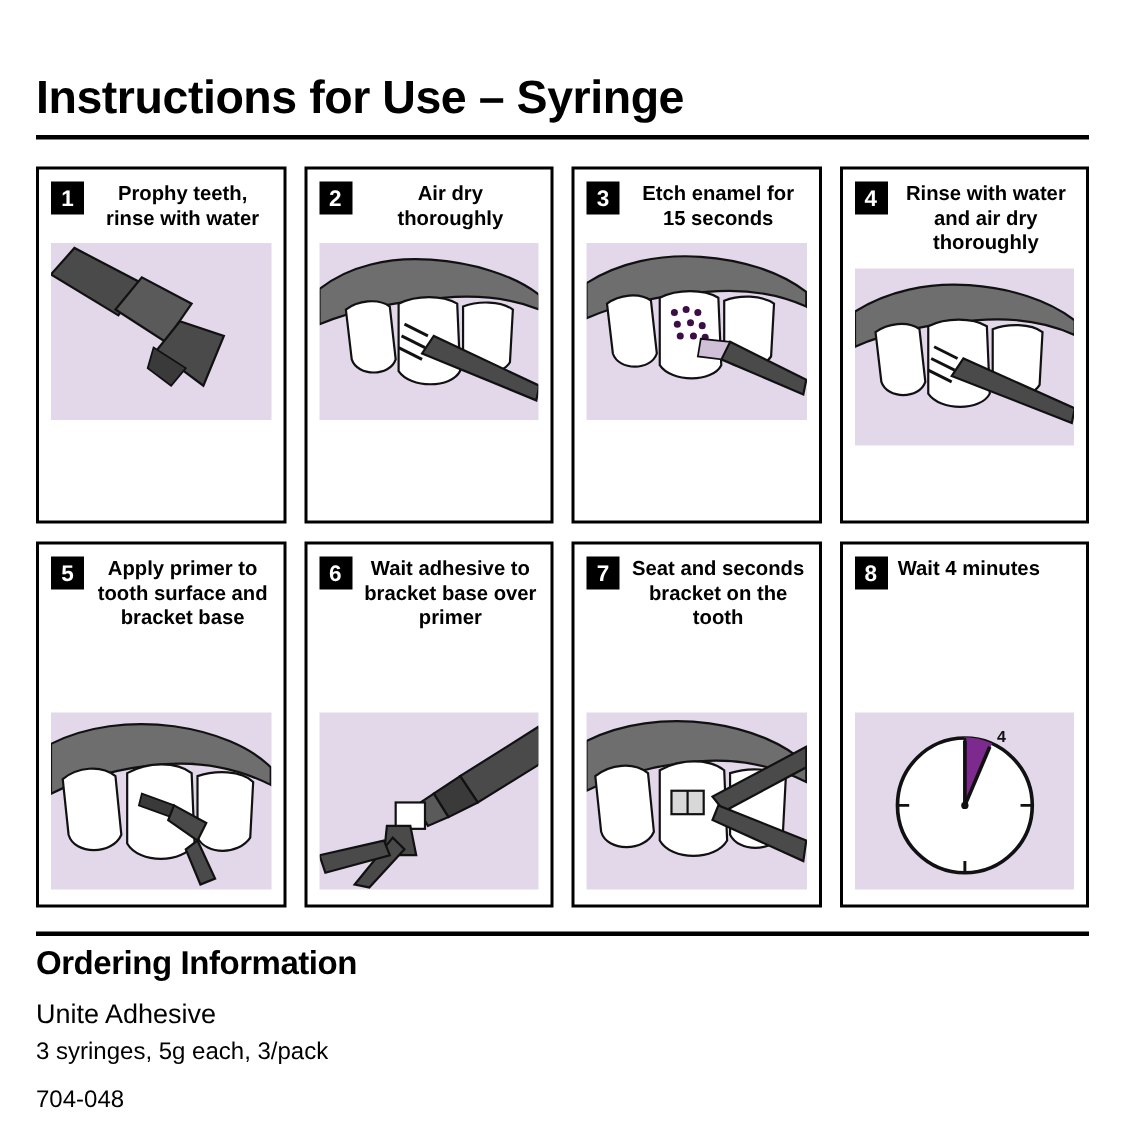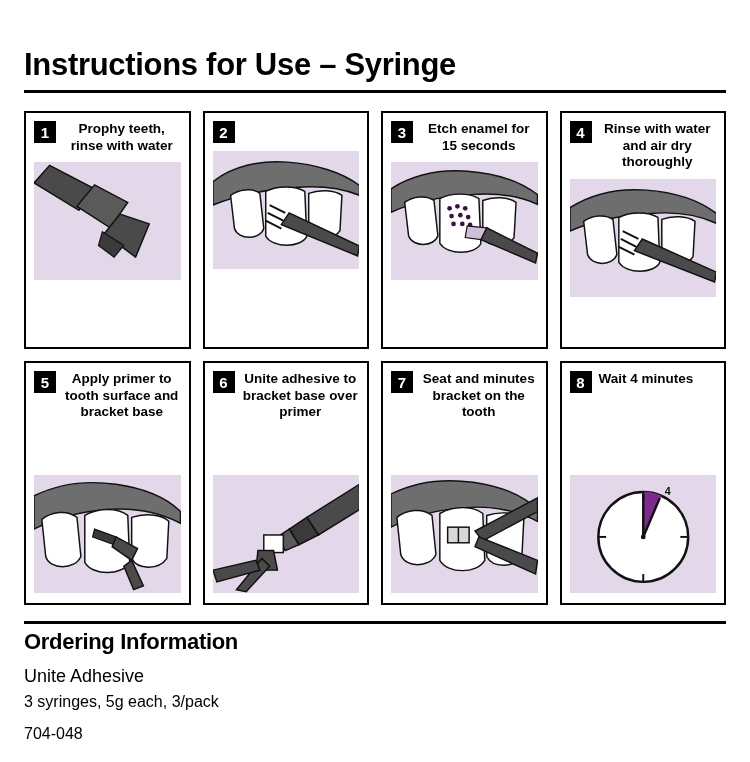--- a/index.html
+++ b/index.html
@@ -149,20 +149,21 @@
           <polygon points="44,44 78,66 96,40 62,22" fill="#5a5a5a" stroke="#111" stroke-width="1.5"></polygon>
           <polygon points="72,72 104,96 118,62 88,52" fill="#4a4a4a" stroke="#111" stroke-width="1.5"></polygon>
           <polygon points="70,70 92,84 82,96 66,84" fill="#3a3a3a" stroke="#111" stroke-width="1.2"></polygon>
         </svg>
       </div>
     </div>
 
     <div class="step">
       <div class="step-head">
         <div class="step-num">2</div>
+        <div class="step-text">Air dry thoroughly</div>
       </div>
       <div class="art">
         <svg viewBox="0 0 150 118" preserveAspectRatio="xMidYMid meet">
           <path d="M0,30 C20,14 48,8 76,10 C104,12 132,20 150,34 L150,44 C130,36 106,34 84,36 C56,38 24,44 0,54 Z" fill="#6e6e6e" stroke="#111" stroke-width="1.5"></path>
           <path d="M18,44 C26,38 40,36 48,42 L52,78 C48,90 26,90 22,78 Z" fill="#ffffff" stroke="#111" stroke-width="1.5"></path>
           <path d="M54,40 C66,34 84,34 94,40 L96,86 C90,98 62,98 54,86 Z" fill="#ffffff" stroke="#111" stroke-width="1.5"></path>
           <path d="M98,42 C108,38 124,38 132,44 L130,80 C124,90 104,90 98,80 Z" fill="#ffffff" stroke="#111" stroke-width="1.5"></path>
           <polygon points="150,96 78,62 70,74 148,106" fill="#4a4a4a" stroke="#111" stroke-width="1.5"></polygon>
           <g stroke="#111" stroke-width="2">
             <line x1="58" y1="54" x2="74" y2="62"></line>
@@ -239,39 +240,39 @@
           <polygon points="62,54 84,62 82,70 60,62" fill="#3a3a3a" stroke="#111" stroke-width="1.2"></polygon>
           <polygon points="84,62 106,74 100,86 80,72" fill="#4a4a4a" stroke="#111" stroke-width="1.5"></polygon>
           <polygon points="100,86 112,112 102,116 92,92" fill="#4a4a4a" stroke="#111" stroke-width="1.5"></polygon>
         </svg>
       </div>
     </div>
 
     <div class="step tall">
       <div class="step-head">
         <div class="step-num">6</div>
-        <div class="step-text">Unite adhesive to bracket base over primer</div>
+        <div class="step-text">Wait adhesive to bracket base over primer</div>
       </div>
       <div class="art">
         <svg viewBox="0 0 150 118" preserveAspectRatio="xMidYMid meet">
           <polygon points="150,8 96,42 108,60 150,34" fill="#4a4a4a" stroke="#111" stroke-width="1.5"></polygon>
           <polygon points="96,42 78,54 88,70 108,60" fill="#3a3a3a" stroke="#111" stroke-width="1.5"></polygon>
           <polygon points="78,54 66,62 74,76 88,70" fill="#5a5a5a" stroke="#111" stroke-width="1.5"></polygon>
           <rect x="52" y="60" width="20" height="18" fill="#ffffff" stroke="#111" stroke-width="1.5"></rect>
           <polygon points="46,76 62,76 66,96 44,96" fill="#4a4a4a" stroke="#111" stroke-width="1.5"></polygon>
           <polygon points="24,116 50,84 58,92 34,118" fill="#4a4a4a" stroke="#111" stroke-width="1.5"></polygon>
           <polygon points="0,96 44,86 48,96 4,108" fill="#4a4a4a" stroke="#111" stroke-width="1.5"></polygon>
         </svg>
       </div>
     </div>
 
     <div class="step tall">
       <div class="step-head">
         <div class="step-num">7</div>
-        <div class="step-text">Seat and minutes bracket on the tooth</div>
+        <div class="step-text">Seat and seconds bracket on the tooth</div>
       </div>
       <div class="art">
         <svg viewBox="0 0 150 118" preserveAspectRatio="xMidYMid meet">
           <path d="M0,18 C24,6 54,2 84,6 C112,10 136,20 150,34 L150,46 C126,34 100,30 76,32 C48,34 20,42 0,52 Z" fill="#6e6e6e" stroke="#111" stroke-width="1.5"></path>
           <path d="M6,42 C16,34 32,32 42,40 L46,80 C40,94 14,94 10,80 Z" fill="#ffffff" stroke="#111" stroke-width="1.5"></path>
           <path d="M50,38 C64,30 84,30 94,38 L96,86 C88,100 58,100 50,86 Z" fill="#ffffff" stroke="#111" stroke-width="1.5"></path>
           <path d="M98,40 C110,36 128,36 136,44 L134,82 C126,94 104,94 98,82 Z" fill="#ffffff" stroke="#111" stroke-width="1.5"></path>
           <rect x="58" y="52" width="22" height="16" fill="#d8d8d8" stroke="#111" stroke-width="1.5"></rect>
           <line x1="69" y1="52" x2="69" y2="68" stroke="#111" stroke-width="1.5"></line>
           <polygon points="150,22 86,56 94,66 150,36" fill="#4a4a4a" stroke="#111" stroke-width="1.5"></polygon>

